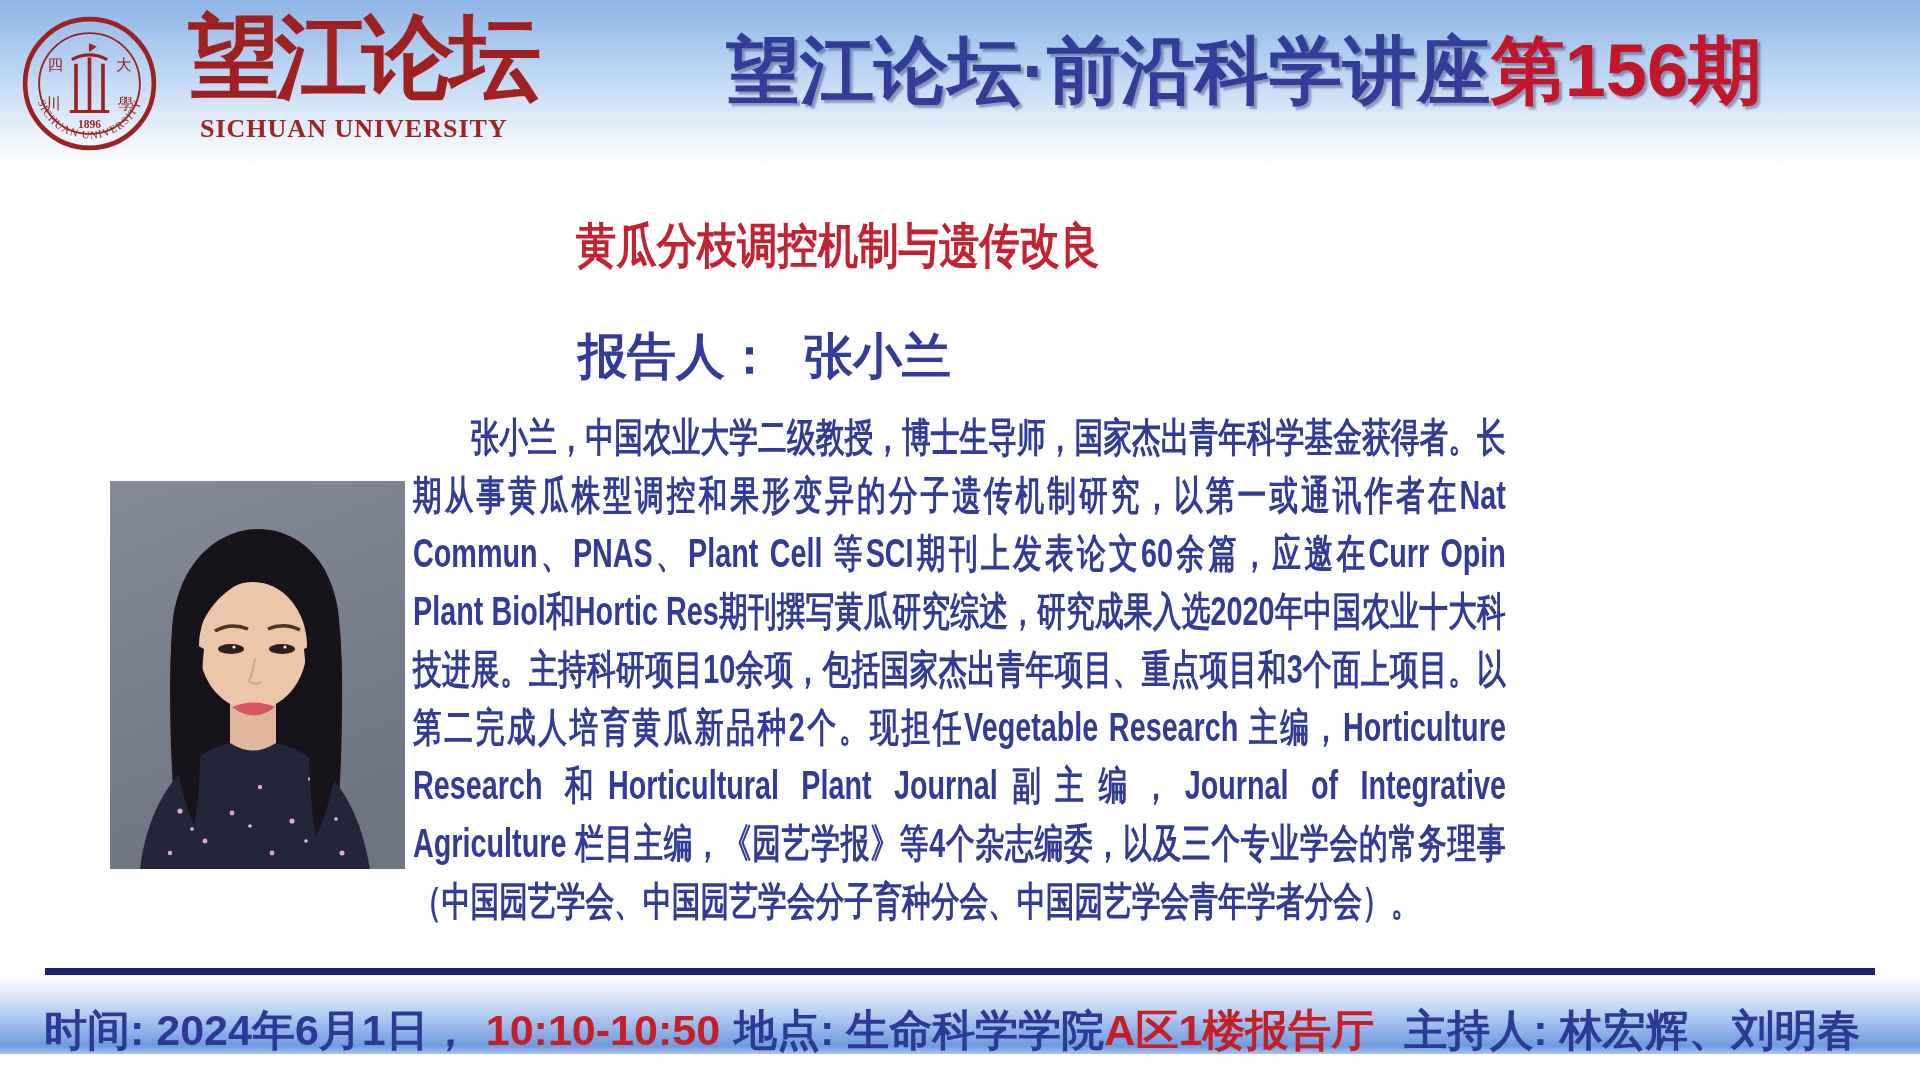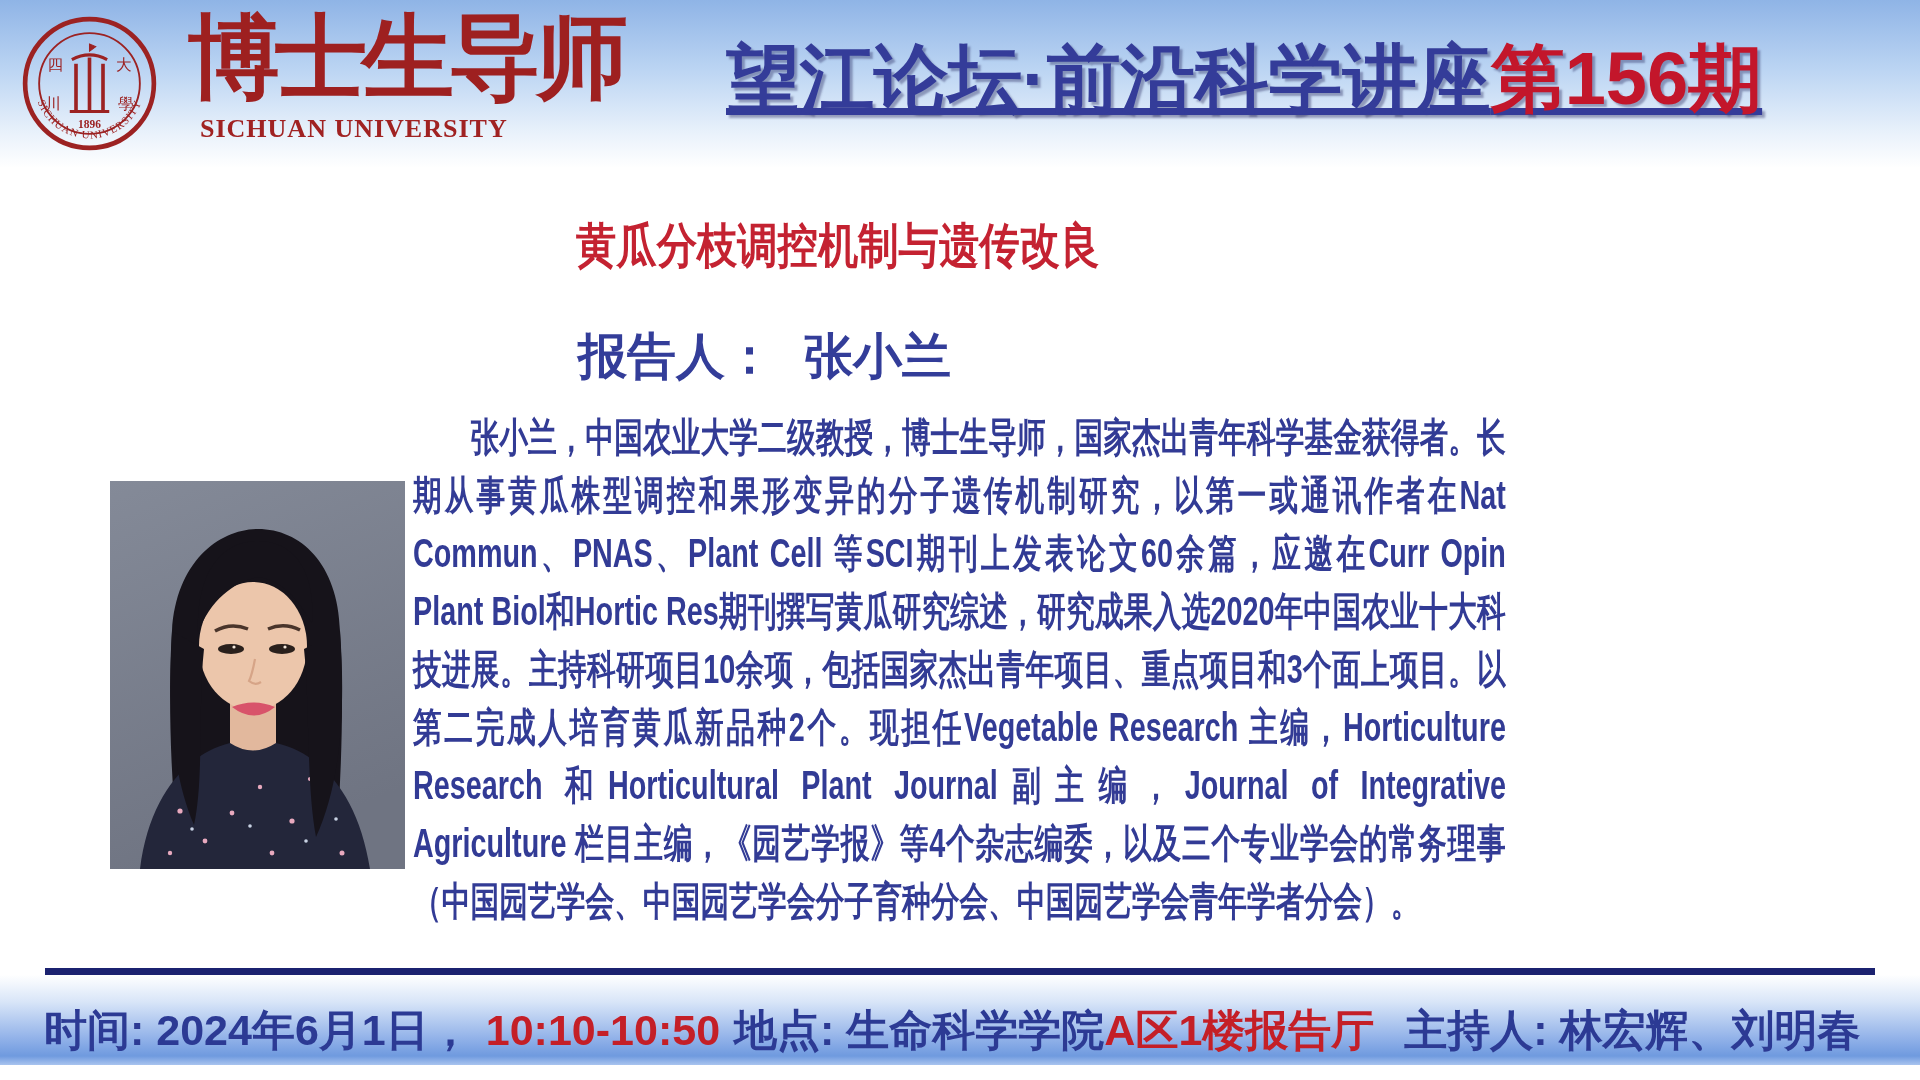--- a/index.html
+++ b/index.html
@@ -18,24 +18,23 @@
     position:absolute; left:188px; top:8px; font-size:92px; font-weight:bold;
     color:#9e2020; letter-spacing:-5px; font-family:"Liberation Serif", serif;
     line-height:1.1; white-space:nowrap;
   }
   .univ-en {
     position:absolute; left:200px; top:114px; font-size:26px; font-weight:bold;
     color:#a02222; font-family:"Liberation Serif", serif; letter-spacing:1px;
     white-space:nowrap;
   }
   .forum-title {
-    position:absolute; left:726px; top:36px; margin:0; font-size:74px;
+    position:absolute; left:726px; top:28px; margin:0; font-size:74px;
     font-weight:900; color:#343c99; white-space:nowrap; line-height:1.15;
     text-shadow:3px 3px 2px rgba(35,35,90,0.38);
-    text-decoration:underline;
   }
   .forum-title .issue { color:#c3162b; }
 
   
   .lecture-title {
     position:absolute; left:576px; top:214px; margin:0; font-size:48px;
     font-weight:bold; color:#c42231; white-space:nowrap;
     transform:scaleX(0.84); transform-origin:0 0;
   }
   .speaker-line {
@@ -50,21 +49,21 @@
     transform:scaleX(0.719); transform-origin:0 0;
   }
   .photo { position:absolute; left:110px; top:481px; width:295px; height:388px; }
 
   
   .rule {
     position:absolute; left:45px; top:968px; width:1830px; height:7px;
     background:#1b2270;
   }
   .bottom {
-    position:absolute; left:0; top:975px; width:1920px; height:90px;
+    position:absolute; left:0; top:975px; width:1920px; height:79px;
     background:linear-gradient(180deg,#ffffff 0%,#d8e5f8 30%,#8fb0e8 72%,#6f9adf 90%,#a9c4ef 100%);
   }
   .footer-text {
     position:absolute; left:44px; top:27px; font-size:43px; font-weight:bold;
     white-space:nowrap; color:#2c3a94;
   }
   .f-navy { color:#2c3a94; }
   .f-red  { color:#c41f27; }
   .f-gap  { margin:0 14px; }
   .f-gap2 { margin-left:30px; }
@@ -91,21 +90,21 @@
       <g stroke="#9c2222" fill="none">
         <path d="M 48,42 Q 65,33 82,42" stroke-width="3"></path>
         <path d="M 52,46 V 92" stroke-width="3.5"></path>
         <path d="M 65,40 V 92" stroke-width="3.5"></path>
         <path d="M 78,46 V 92" stroke-width="3.5"></path>
         <path d="M 46,92 H 84" stroke-width="3"></path>
         <path d="M 65,34 v -7 l 6,2.5 z" fill="#9c2222" stroke-width="1"></path>
       </g>
     </svg>
 
-    <div class="univ-cn">博士生导师</div>
+    <div class="univ-cn">望江论坛</div>
     <div class="univ-en">SICHUAN UNIVERSITY</div>
 
     <h1 class="forum-title"><span>望江论坛·前沿科学讲座</span><span class="issue">第156期</span></h1>
   </header>
 
   <main>
     <h2 class="lecture-title">黄瓜分枝调控机制与遗传改良</h2>
 
     <div class="speaker-line"><span>报告人：</span><span class="speaker-name">张小兰</span></div>
 

